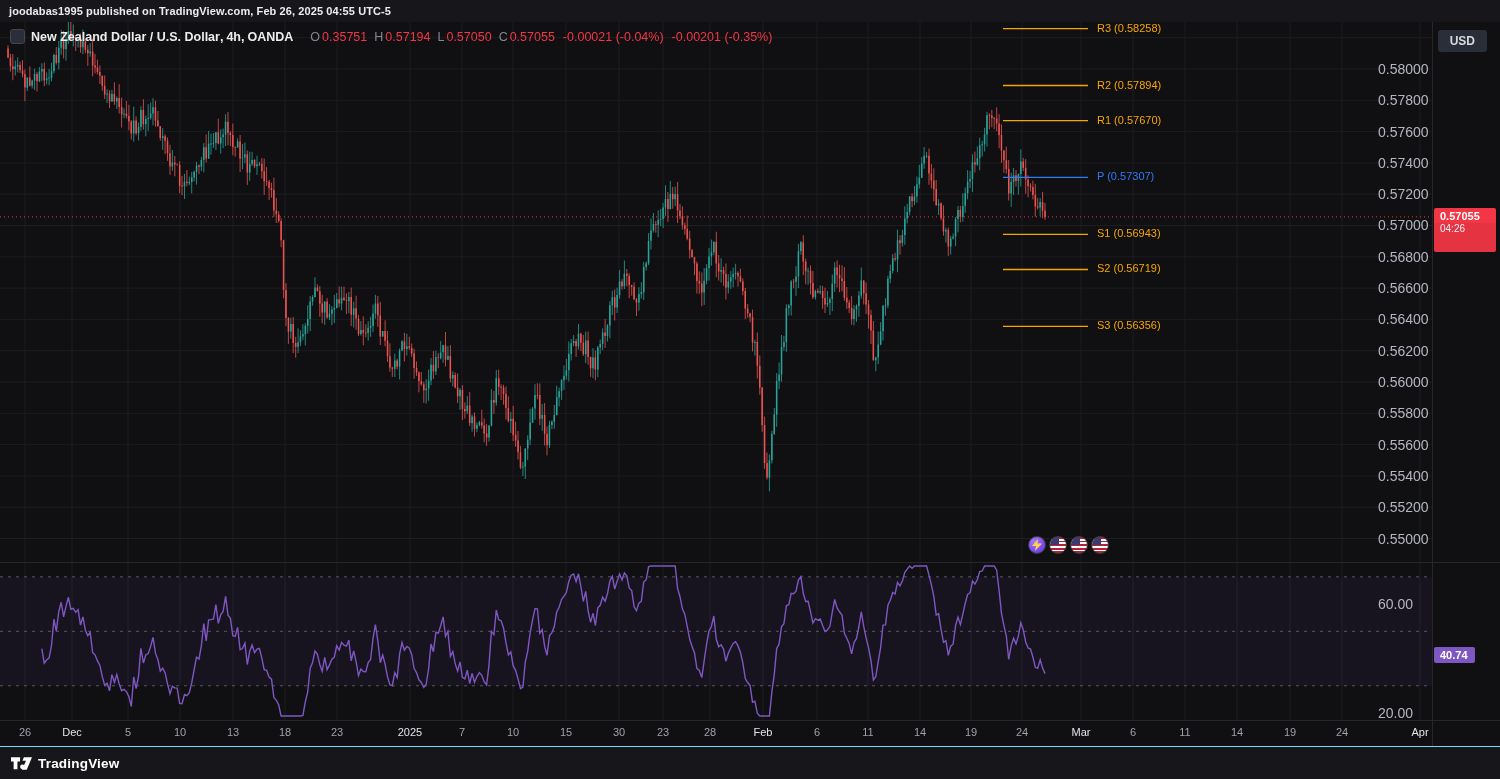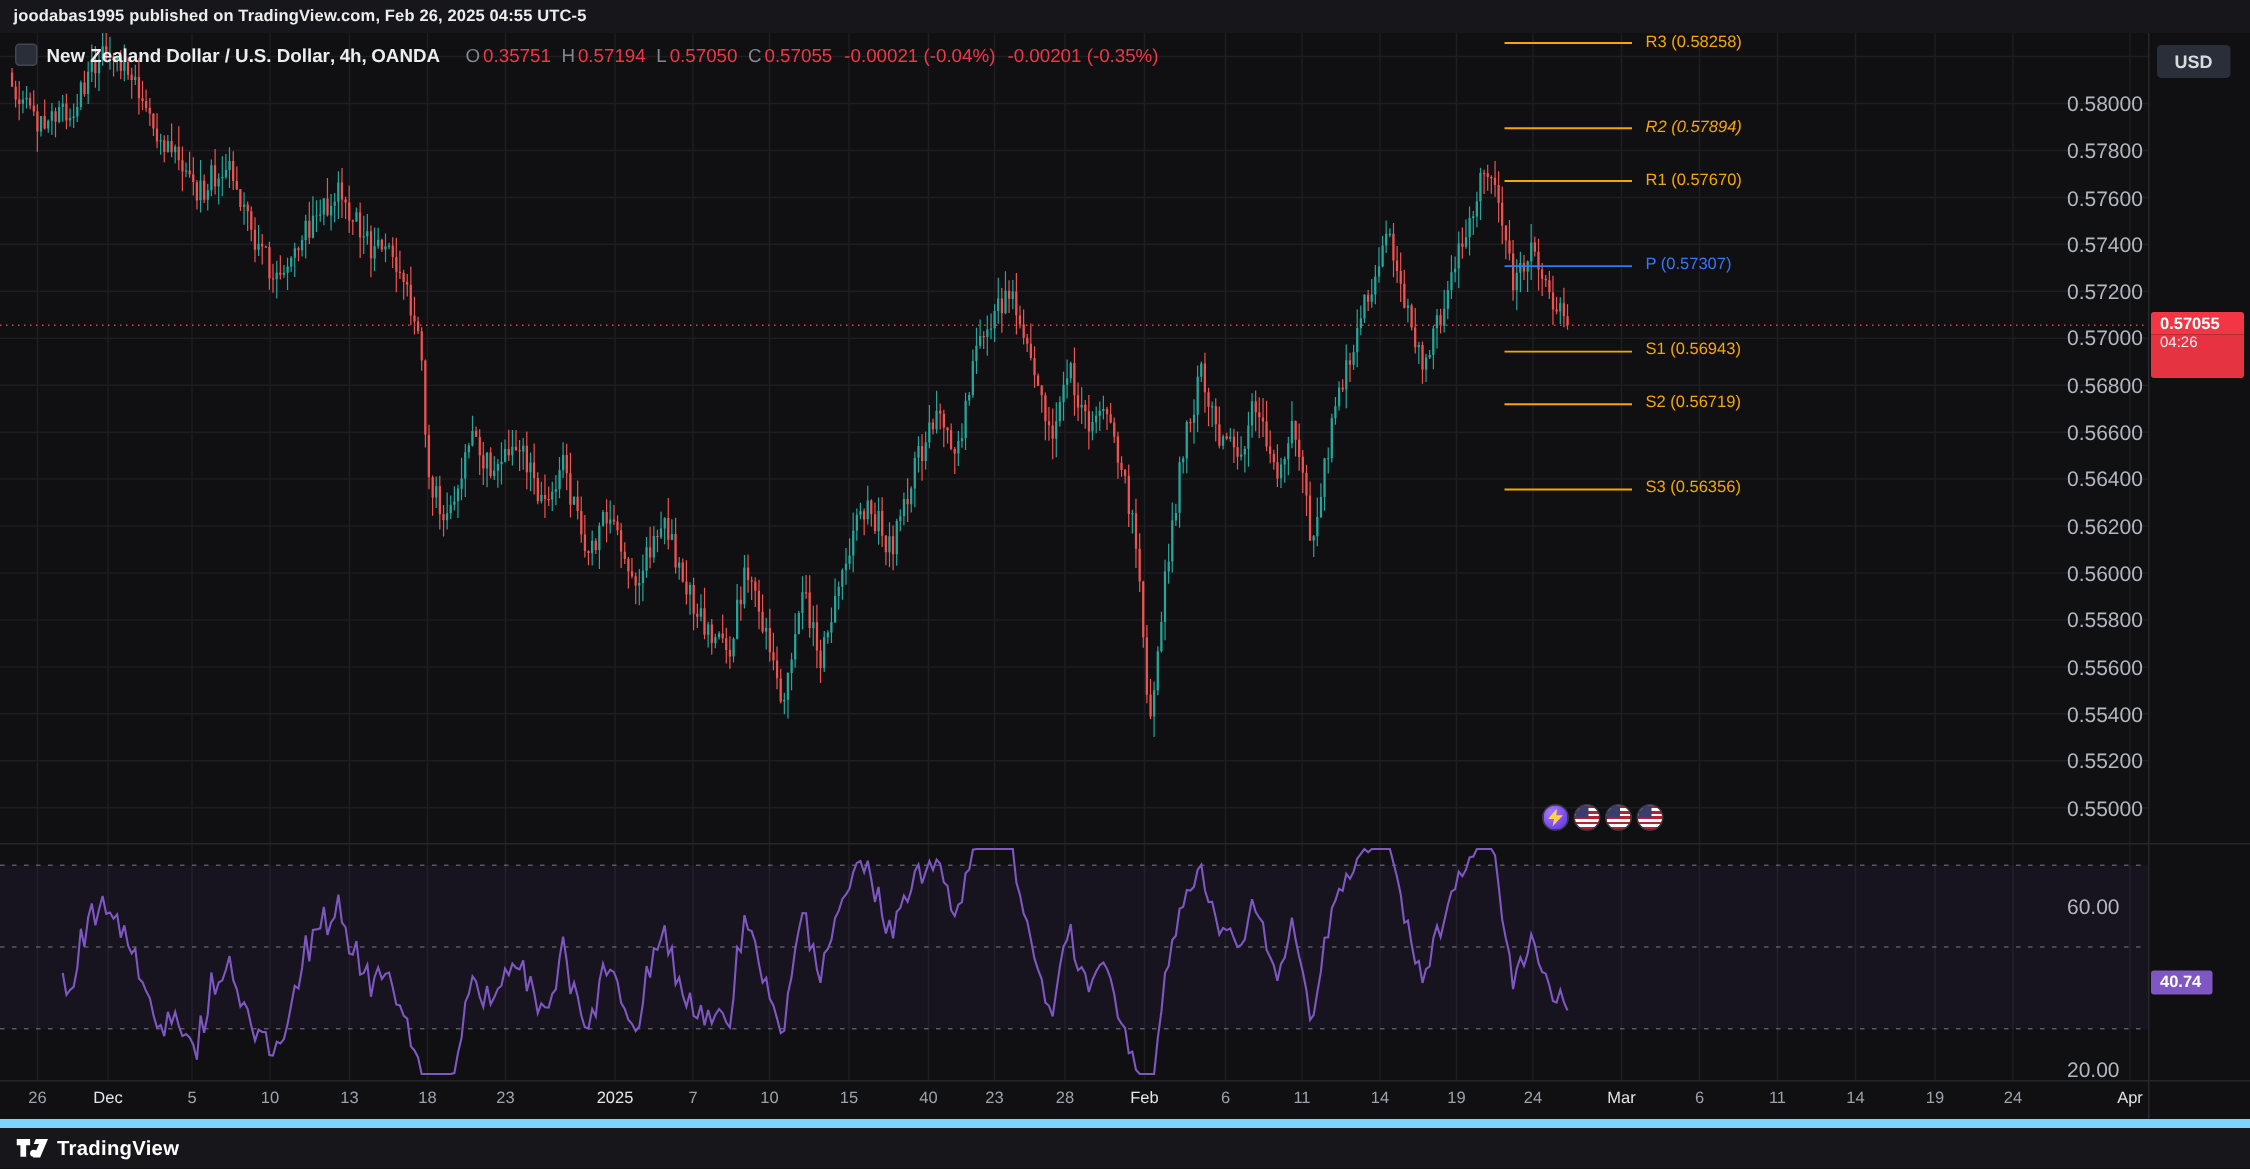--- a/index.html
+++ b/index.html
@@ -47,21 +47,21 @@
     position:absolute;left:1434px;z-index:5;background:#7e57c2;color:#fff;border-radius:2px;
     font-size:11px;font-weight:bold;padding:2px 7px 2px 6px;display:inline-block;
   }
   .reactions{position:absolute;left:1028px;top:536px;z-index:6;display:flex;gap:3px;align-items:center;}
   .reaction{width:18px;height:18px;border-radius:50%;box-sizing:border-box;border:1px solid #3a3a40;position:relative;overflow:hidden;cursor:pointer;}
   .reaction.zap{background:radial-gradient(circle at 32% 28%, #a678ff, #5b2ee0);display:flex;align-items:center;justify-content:center;}
   .reaction.flag{background:repeating-linear-gradient(#b22234 0 1.8px,#ffffff 1.8px 3.6px);}
   .reaction.flag::before{content:"";position:absolute;left:0;top:0;width:9px;height:8px;background:#3c3b6e;}
   .footer-bar{
     position:absolute;left:0;top:746px;width:1500px;height:33px;background:#17171b;z-index:10;
-    border-top:6px solid #7dd3fc;display:flex;align-items:center;padding-left:11px;box-sizing:border-box;
+    border-top:1px solid #7dd3fc;display:flex;align-items:center;padding-left:11px;box-sizing:border-box;
   }
   .tv-logo{display:flex;align-items:center;gap:6px;cursor:pointer;}
   .tv-logo .word{color:#ffffff;font-size:13.5px;font-weight:bold;letter-spacing:.2px;}
   .timeaxis-hit{position:absolute;left:0;top:720px;width:1432px;height:26px;z-index:2;}
   .priceaxis-hit{position:absolute;left:1432px;top:22px;width:68px;height:698px;z-index:2;}
 </style>
 </head>
 <body>
 
 <div class="attribution-bar">
@@ -213,35 +213,35 @@
 <div class="time-label major" style="left: 50px;">Dec</div>
 <div class="time-label" style="left: 106px;">5</div>
 <div class="time-label" style="left: 158px;">10</div>
 <div class="time-label" style="left: 211px;">13</div>
 <div class="time-label" style="left: 263px;">18</div>
 <div class="time-label" style="left: 315px;">23</div>
 <div class="time-label major" style="left: 388px;">2025</div>
 <div class="time-label" style="left: 440px;">7</div>
 <div class="time-label" style="left: 491px;">10</div>
 <div class="time-label" style="left: 544px;">15</div>
-<div class="time-label" style="left: 597px;">40</div>
+<div class="time-label" style="left: 597px;">30</div>
 <div class="time-label" style="left: 641px;">23</div>
 <div class="time-label" style="left: 688px;">28</div>
 <div class="time-label major" style="left: 741px;">Feb</div>
 <div class="time-label" style="left: 795px;">6</div>
 <div class="time-label" style="left: 846px;">11</div>
 <div class="time-label" style="left: 898px;">14</div>
 <div class="time-label" style="left: 949px;">19</div>
 <div class="time-label" style="left: 1000px;">24</div>
 <div class="time-label major" style="left: 1059px;">Mar</div>
 <div class="time-label" style="left: 1111px;">6</div>
 <div class="time-label" style="left: 1163px;">11</div>
 <div class="time-label" style="left: 1215px;">14</div>
 <div class="time-label" style="left: 1268px;">19</div>
 <div class="time-label" style="left: 1320px;">24</div>
 <div class="time-label major" style="left: 1398px;">Apr</div>
 <div class="pivot-label" style="left: 1097px; top: 20.5739px; color: rgb(247, 166, 0);">R3 (0.58258)</div>
-<div class="pivot-label" style="left: 1097px; top: 77.5478px; color: rgb(247, 166, 0); font-style: italic;">R2 (0.57894)</div>
+<div class="pivot-label" style="left: 1097px; top: 77.5478px; color: rgb(247, 166, 0);">R2 (0.57894)</div>
 <div class="pivot-label" style="left: 1097px; top: 112.609px; color: rgb(247, 166, 0);">R1 (0.57670)</div>
 <div class="pivot-label" style="left: 1097px; top: 169.426px; color: rgb(49, 121, 245);">P (0.57307)</div>
 <div class="pivot-label" style="left: 1097px; top: 226.4px; color: rgb(247, 166, 0);">S1 (0.56943)</div>
 <div class="pivot-label" style="left: 1097px; top: 261.461px; color: rgb(247, 166, 0);">S2 (0.56719)</div>
 <div class="pivot-label" style="left: 1097px; top: 318.278px; color: rgb(247, 166, 0);">S3 (0.56356)</div>
 
 </body></html>

